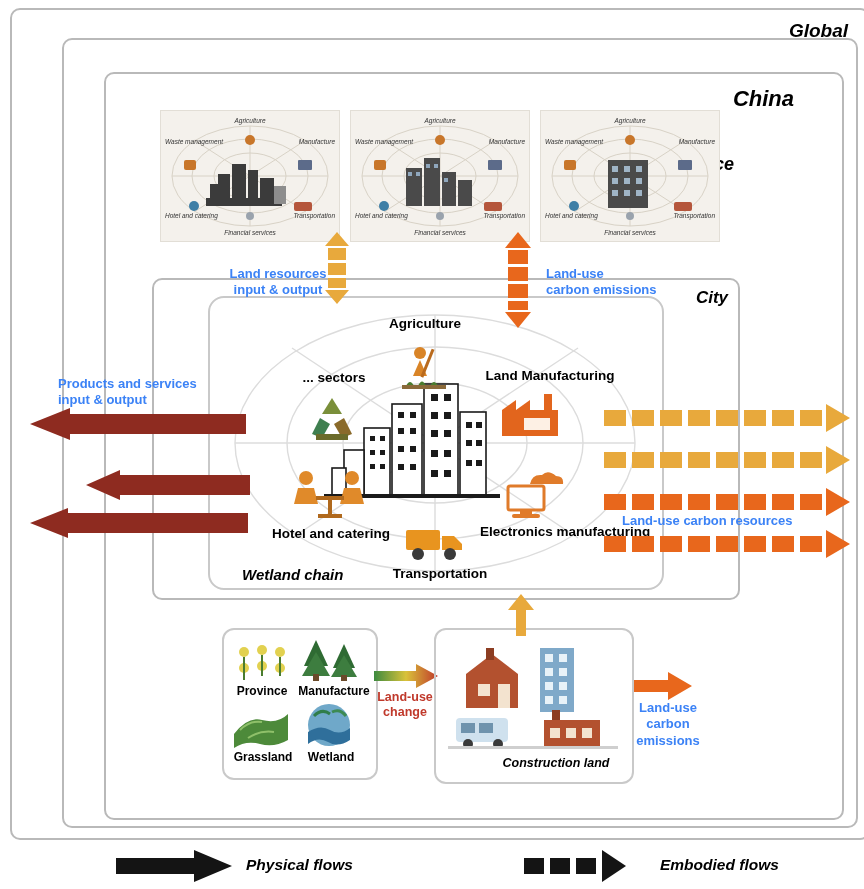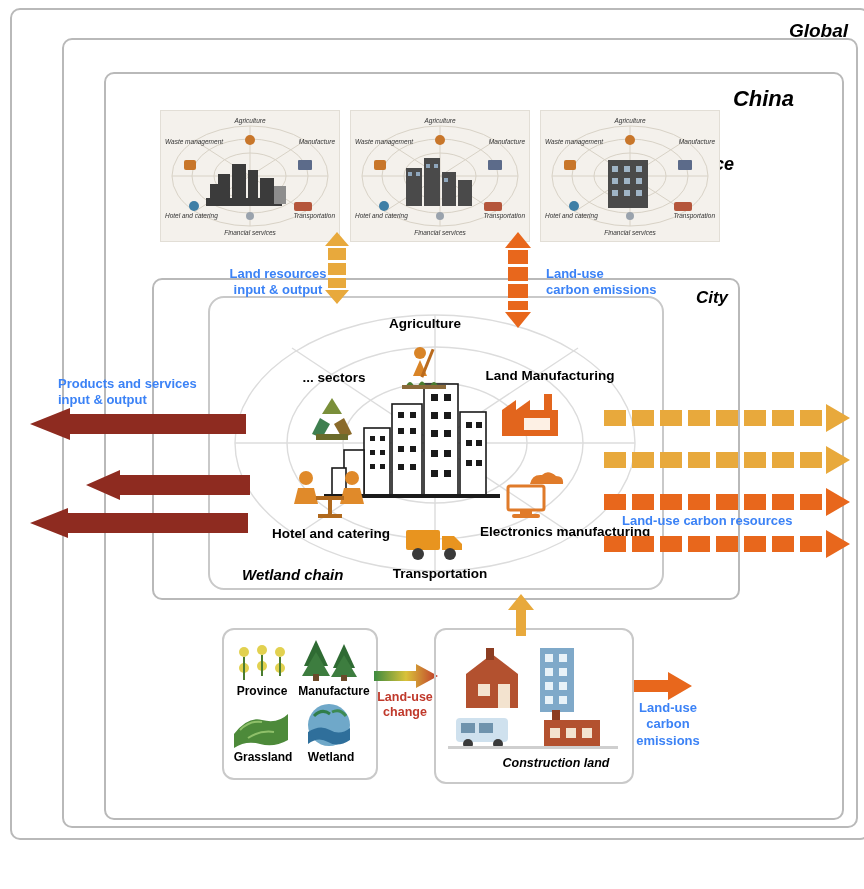--- a/index.html
+++ b/index.html
@@ -515,14 +515,30 @@
     <path d="M15 0 l13 16 h-8 v26 h-10 v-26 h-8 z" fill="#e8a93c"></path>
   </svg>
 
   <svg class="abs" style="left:634px;top:672px;" width="58" height="28" viewBox="0 0 58 28">
     <path d="M0 8 h34 v-8 l24 14 l-24 14 v-8 h-34 z" fill="#e8671c"></path>
   </svg>
   <div class="flow-lab" style="left:616px;top:700px;width:104px;text-align:center;">
     Land-use<br>carbon emissions
   </div>
 
+  <div class="legend">
+    <svg class="abs" style="left:116px;top:8px;" width="116" height="32" viewBox="0 0 116 32">
+      <path d="M0 8 h78 v-8 l38 16 l-38 16 v-8 h-78 z" fill="#141414"></path>
+    </svg>
+    <div class="legend-lab" style="left:246px;top:14px;">Physical flows</div>
+
+    <svg class="abs" style="left:524px;top:8px;" width="122" height="32" viewBox="0 0 122 32">
+      <g fill="#141414">
+        <rect x="0" y="8" width="20" height="16"></rect>
+        <rect x="26" y="8" width="20" height="16"></rect>
+        <rect x="52" y="8" width="20" height="16"></rect>
+        <path d="M78 0 l24 16 l-24 16 z"></path>
+      </g>
+    </svg>
+    <div class="legend-lab" style="left:660px;top:14px;">Embodied flows</div>
+  </div>
 
 </div>
 
 </body></html>

